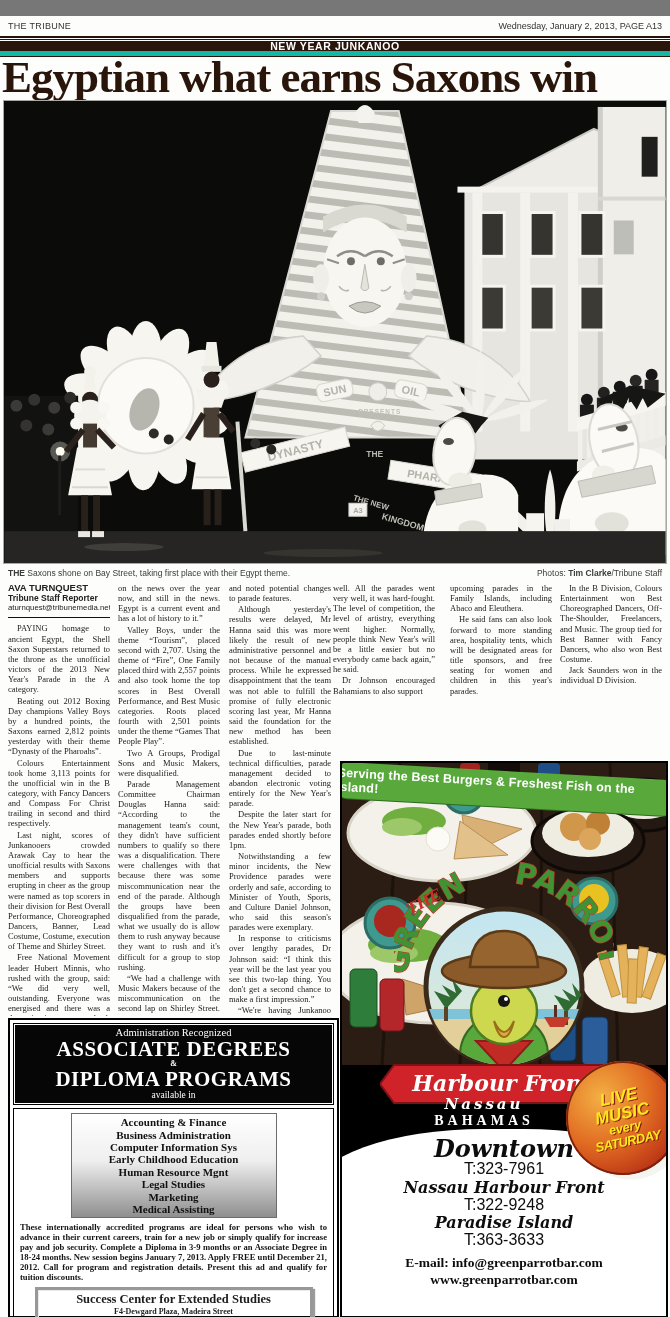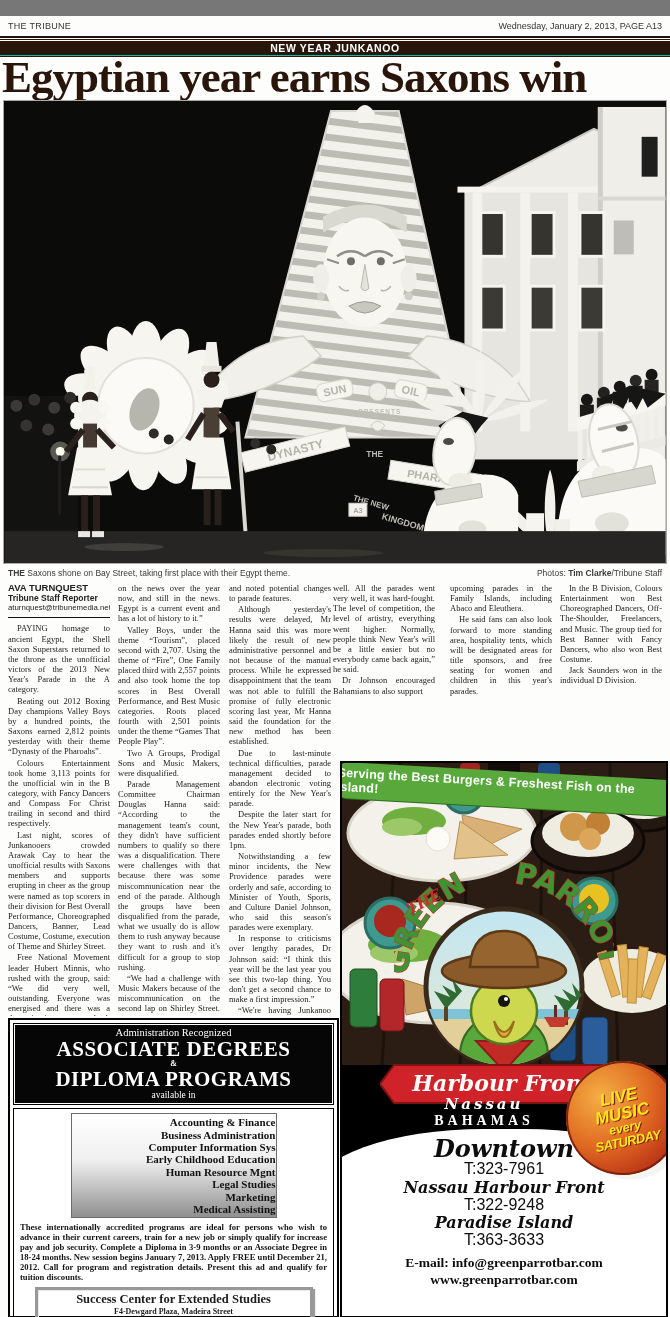--- a/index.html
+++ b/index.html
@@ -7,21 +7,21 @@
   .page {
     position:relative; width:670px; height:1317px; margin:16px auto;
     background:#fdfdfb; overflow:hidden;
     font-family:"Liberation Serif", serif; color:#1c1c1c;
   }
   
   .mast-left  { position:absolute; top:5px; left:8px;  font:9px "Liberation Sans", sans-serif; color:#333; letter-spacing:.3px; }
   .mast-right { position:absolute; top:5px; right:8px; font:9px "Liberation Sans", sans-serif; color:#333; }
   .top-rule   { position:absolute; top:20px; left:0; right:0; height:2px; background:#241309; }
   .kicker-bar { position:absolute; top:24px; left:0; right:0; height:16px; background:#2a150b;
-                display:flex; align-items:center; justify-content:center; border-top:1px solid #fff; border-bottom:1px solid #14b8a6; box-shadow:0 1px 0 #2a150b, 0 -1px 0 #2a150b;}
+                display:flex; align-items:center; justify-content:center; border-top:1px solid #fff; border-bottom:5px solid #14b8a6; box-shadow:0 1px 0 #2a150b, 0 -1px 0 #2a150b;}
   .kicker-bar span { font:bold 10.5px "Liberation Sans", sans-serif; color:#fff; letter-spacing:.6px; }
   .headline { position:absolute; top:38px; left:2px; width:666px; margin:0;
               font:bold 45px/1.05 "Liberation Serif", serif; color:#2a150a; letter-spacing:-1px; white-space:nowrap; }
   
   .photo-frame { position:absolute; top:84px; left:3px; width:664px; height:464px;
                  border:1px solid #a9a9a4; background:#0b0b0a; }
   .photo-frame svg { display:block; }
   
   .caption-row { position:absolute; top:552px; left:8px; right:8px; display:flex; justify-content:space-between;
                  font:8.5px "Liberation Sans", sans-serif; color:#3b3b3b; }
@@ -43,21 +43,21 @@
             border:2px solid #000; background:#fff; padding:3px; }
   .edu-header { background:#060606; border:1px solid #000; box-shadow:inset 0 0 0 1px #fff;
                 color:#fff; text-align:center; padding:3px 0 4px; }
   .edu-tag   { font:10.5px "Liberation Serif", serif; }
   .edu-title { font:bold 21px/1.05 "Liberation Serif", serif; letter-spacing:.5px; }
   .edu-amp   { font:bold 8px/1 "Liberation Serif", serif; }
   .edu-sub   { font:9.5px "Liberation Serif", serif; }
   .edu-body  { border:1px solid #000; margin-top:3px; padding:4px 6px 5px; }
   .edu-programs { width:206px; margin:0 auto; border:1px solid #6d6d6d; padding:2px 0;
                   background:linear-gradient(#ffffff 0%, #efefef 45%, #8f8f8f 100%);
-                  text-align:right; font:bold 11px/12.4px "Liberation Serif", serif; color:#111; }
+                  text-align:center; font:bold 11px/12.4px "Liberation Serif", serif; color:#111; }
   .edu-fine { margin-top:4px; font:bold 8.6px/10px "Liberation Serif", serif; text-align:justify; color:#141414; }
   .edu-contact { margin:5px auto 0; width:278px; border:3px solid #989898;
                  box-shadow:inset 1px 1px 0 #e9e9e9, 2px 2px 1px #9b9b9b; text-align:center; padding:2px 0 4px; }
   .edu-c1 { font:bold 12.5px "Liberation Serif", serif; }
   .edu-c2 { font:bold 8px "Liberation Serif", serif; }
   .edu-c3 { font:bold 10px "Liberation Serif", serif; }
   .edu-c3 u { text-decoration:underline; }
   
   .parrot-ad { position:absolute; left:340px; top:745px; width:328px; height:557px;
                background:#000; border:2px solid #000; overflow:hidden; }
@@ -96,21 +96,21 @@
 
 <div class="page">
 
   <div class="mast-left">THE TRIBUNE</div>
   <div class="mast-right">Wednesday, January 2, 2013, PAGE A13</div>
   <div class="top-rule"></div>
   <div class="kicker-bar">
     <span>NEW YEAR JUNKANOO</span>
   </div>
 
-  <h1 class="headline">Egyptian year earns Saxons win</h1>
+  <h1 class="headline">Egyptian what earns Saxons win</h1>
 
   <figure class="photo-frame" style="margin:0">
     <svg width="662" height="462" viewBox="0 0 664 464">
       <defs>
         <pattern id="nemes" width="16" height="16" patternUnits="userSpaceOnUse" patternTransform="rotate(7)">
           <rect width="16" height="16" fill="#f2f1ec"></rect>
             <rect y="9" width="16" height="7" fill="#bdbcb4"></rect>
         </pattern>
         <pattern id="bal" width="9" height="40" patternUnits="userSpaceOnUse">
           <rect width="4.5" height="40" fill="#f1f0ea"></rect>

